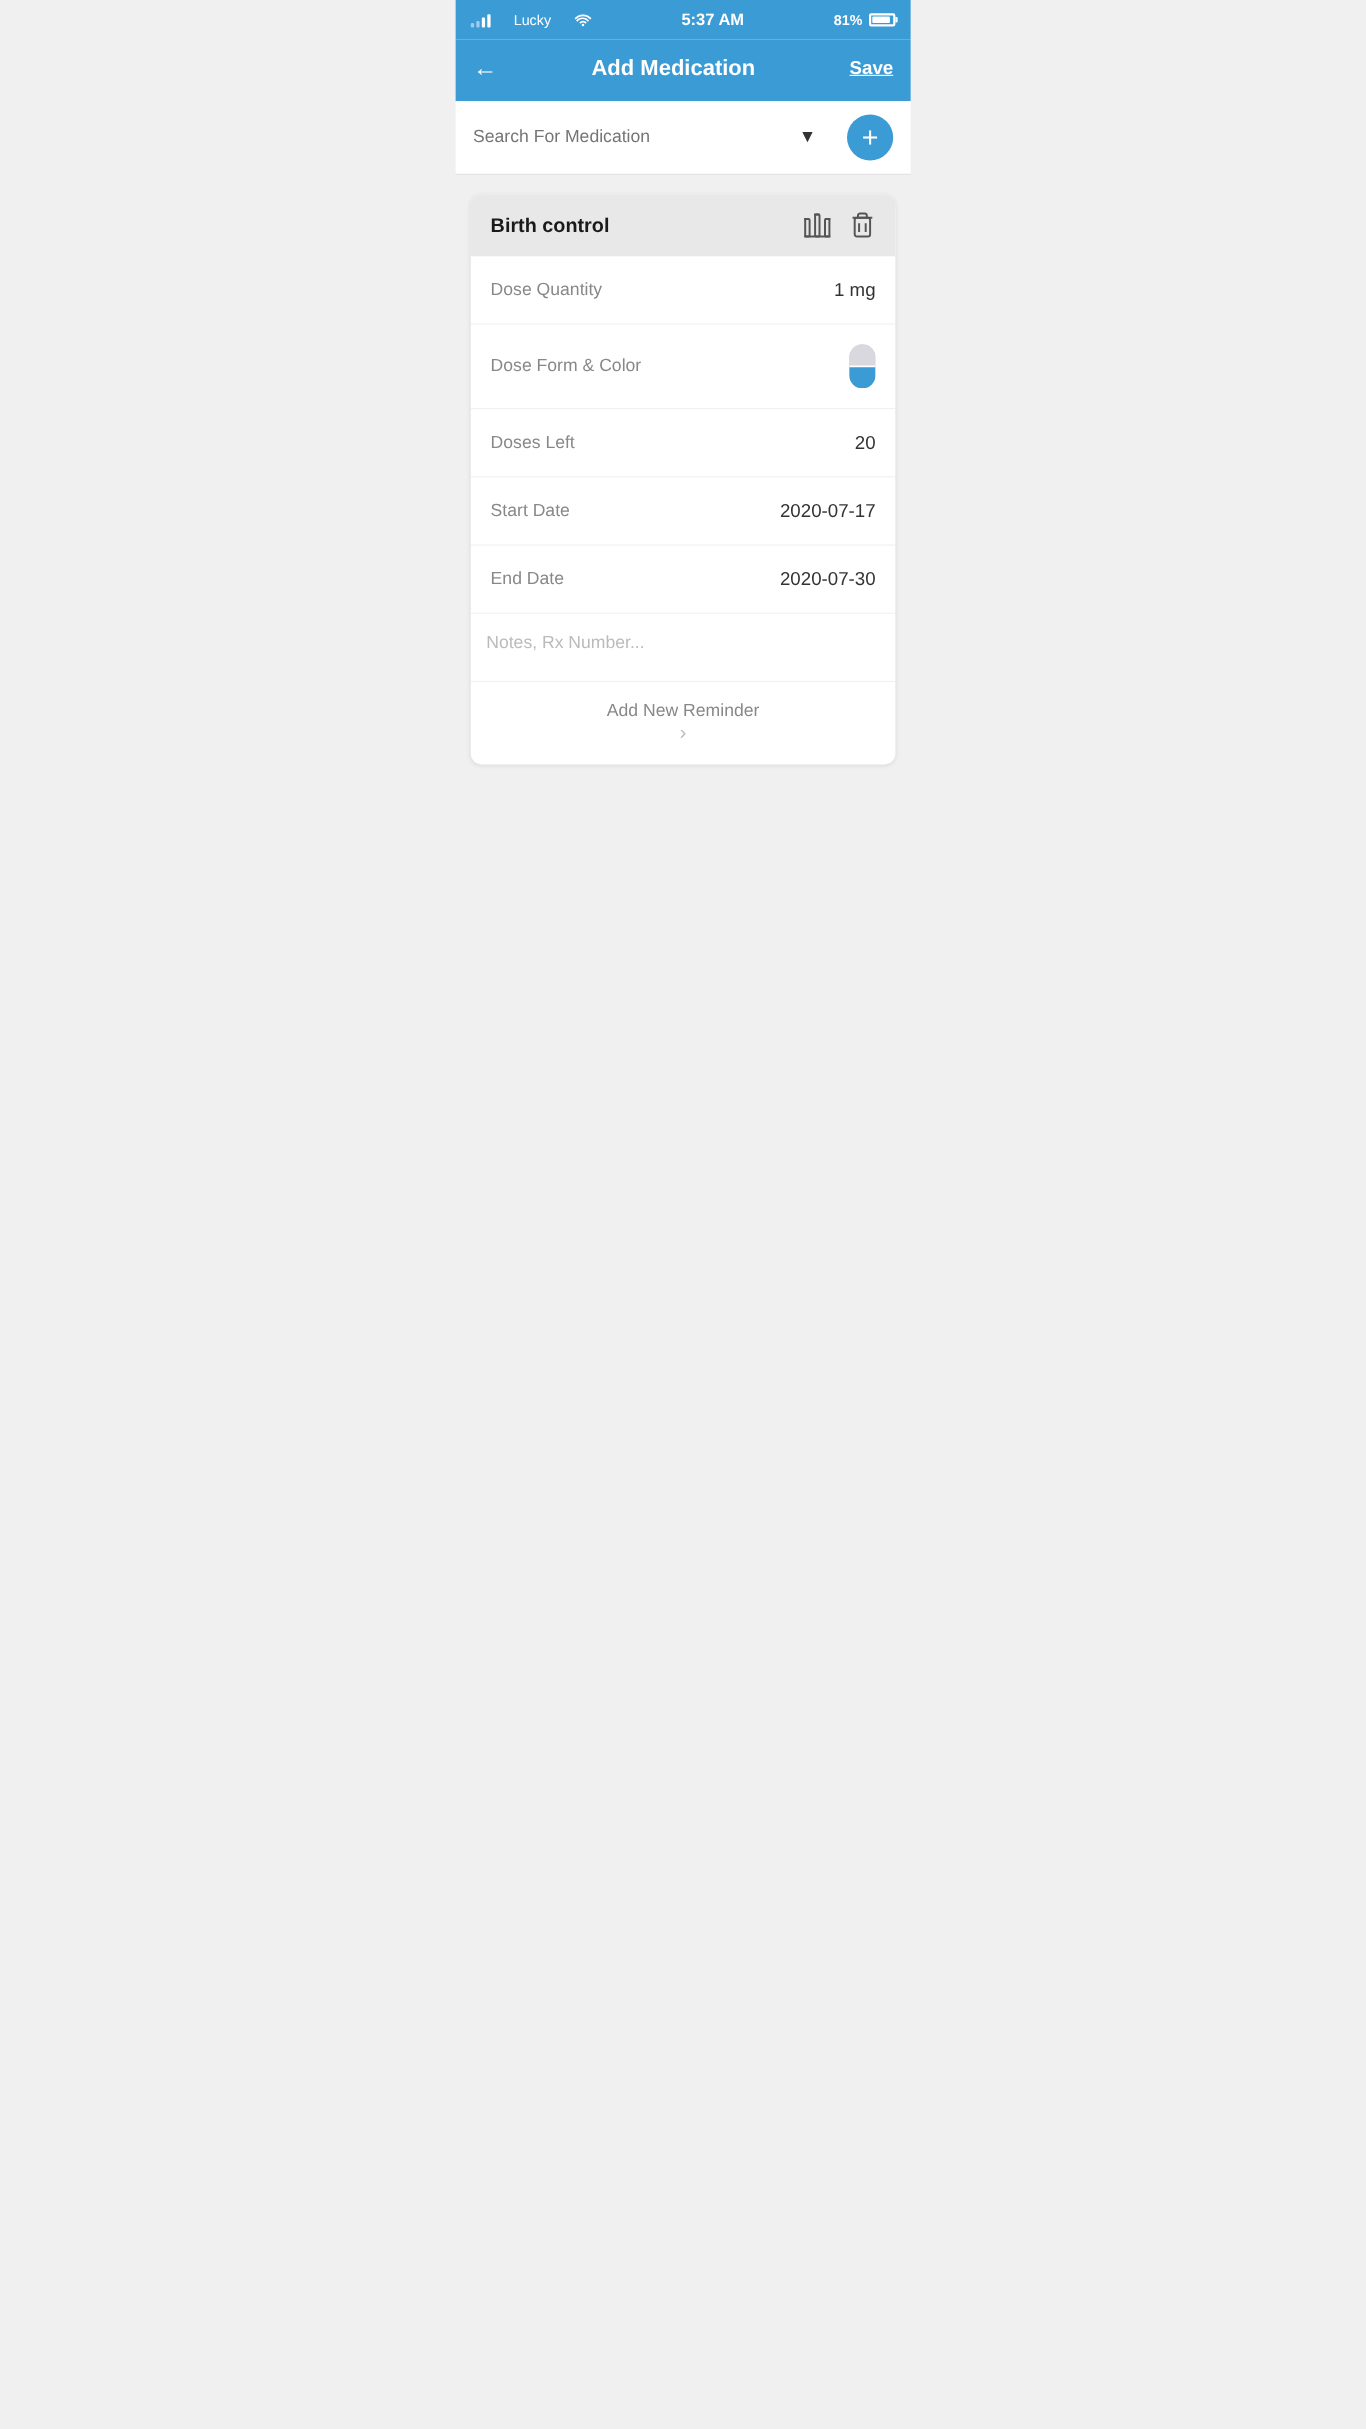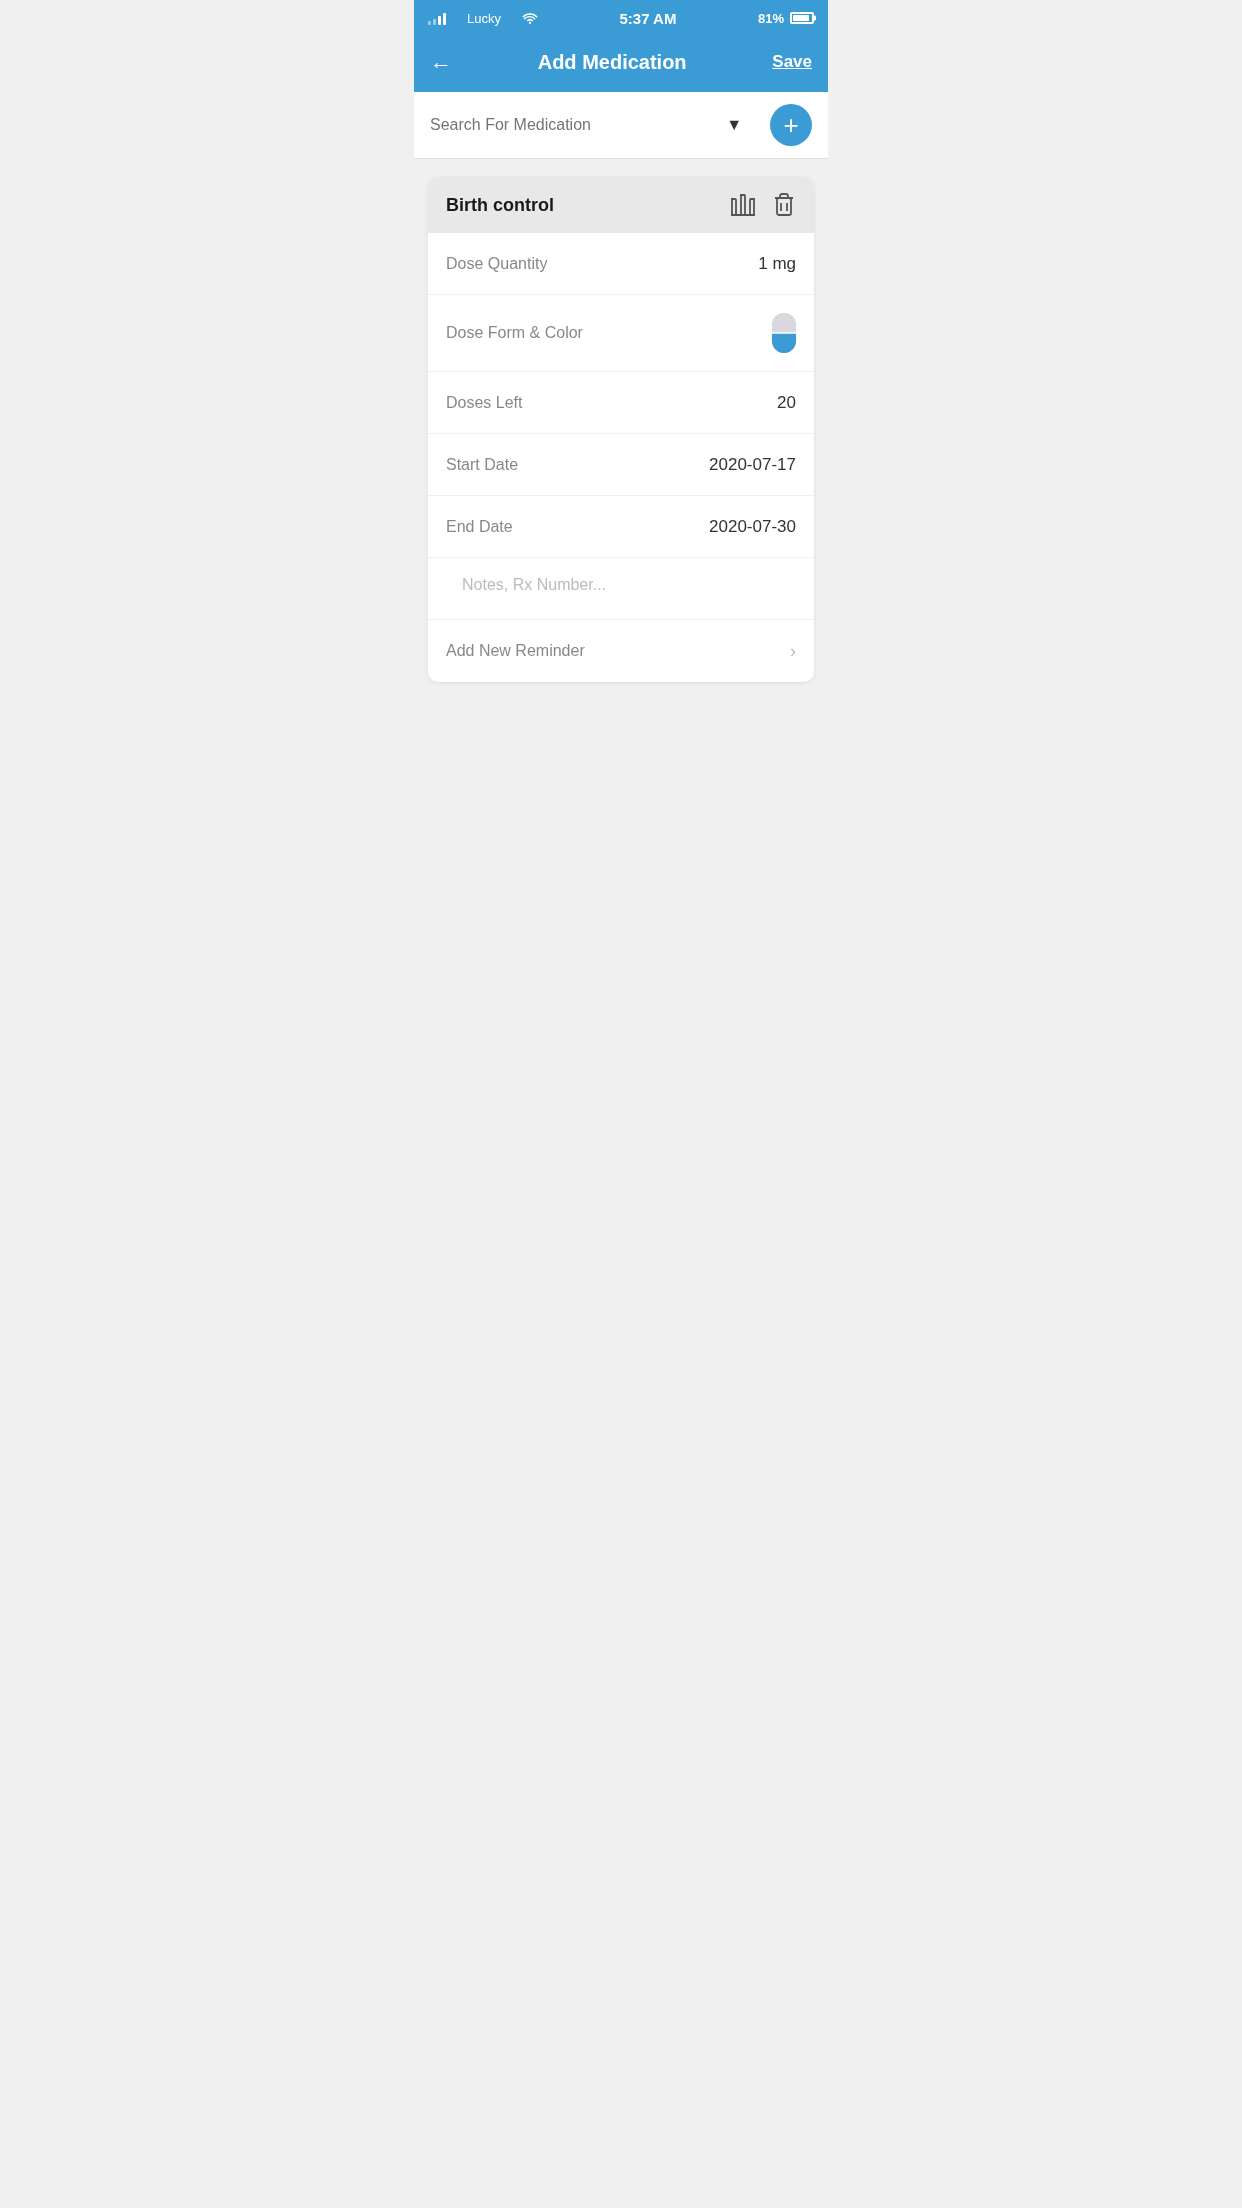--- a/index.html
+++ b/index.html
@@ -239,37 +239,38 @@
       font-size: 16px;
       color: #888;
     }
     .detail-value {
       font-size: 17px;
       color: #333;
     }
 
     
     .notes-row {
-      padding: 18px 34px;
+      padding: 18px 14px;
       border-bottom: 1px solid #f0f0f0;
       min-height: 62px;
     }
     .notes-placeholder {
       font-size: 16px;
       color: #bbb;
     }
 
     
     .reminder-row {
       display: flex;
       align-items: center;
       justify-content: space-between;
       padding: 18px 18px;
       min-height: 62px;
       cursor: pointer;
+      flex-direction: column;
     }
     .reminder-label {
       font-size: 16px;
       color: #888;
     }
     .chevron-right {
       font-size: 18px;
       color: #bbb;
     }
   </style>

